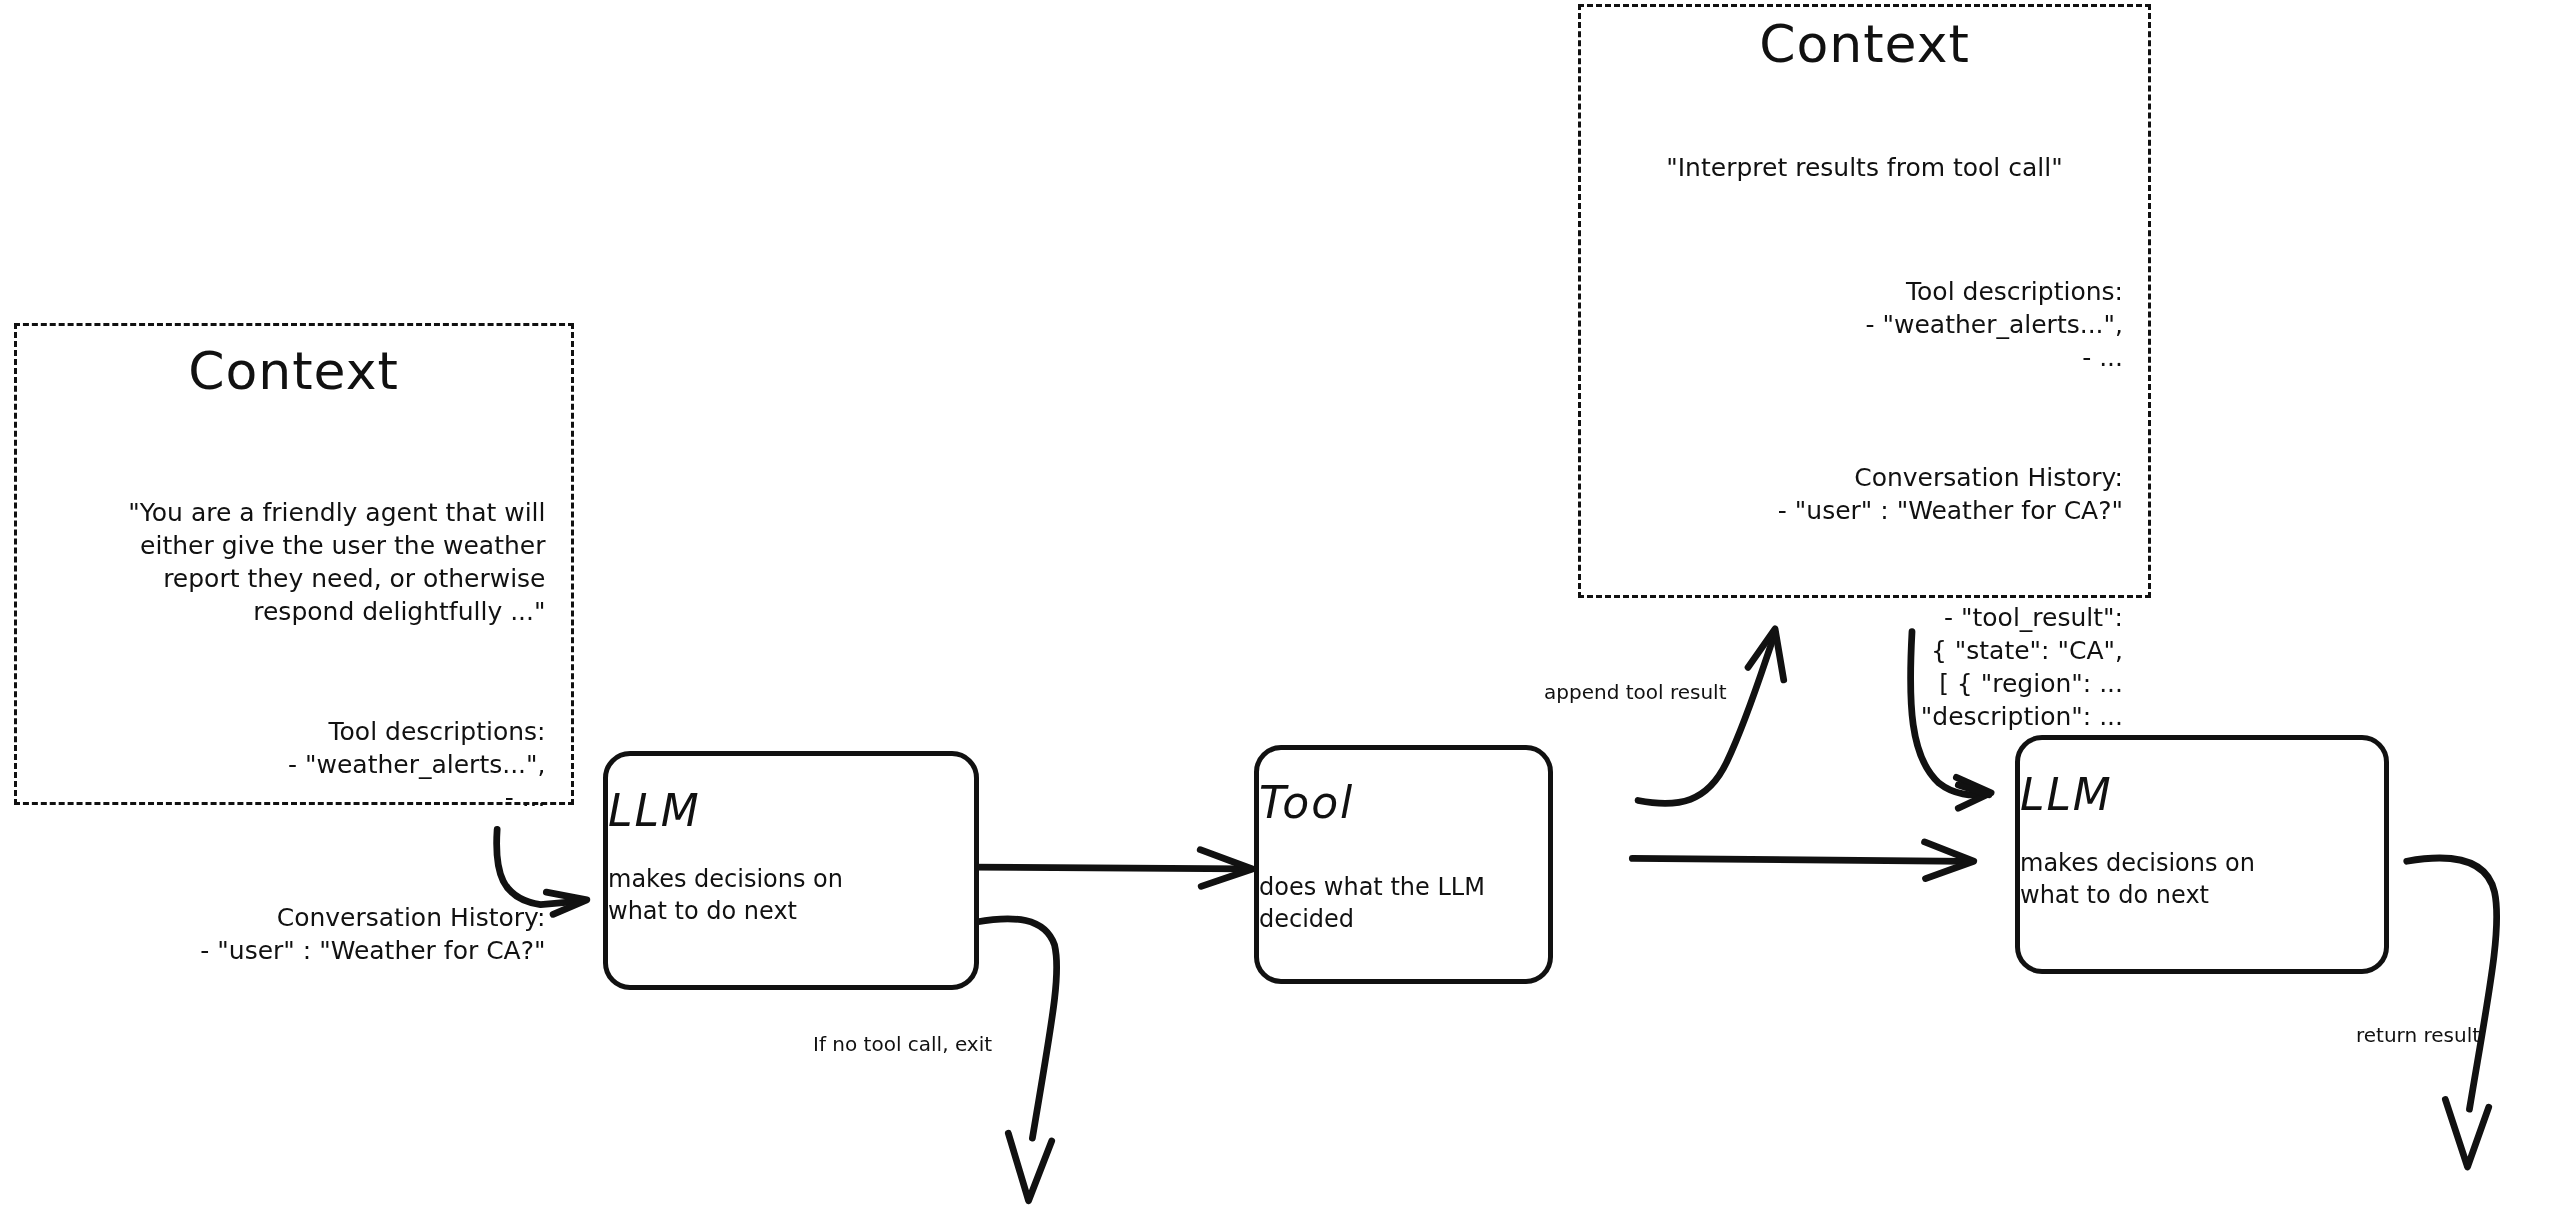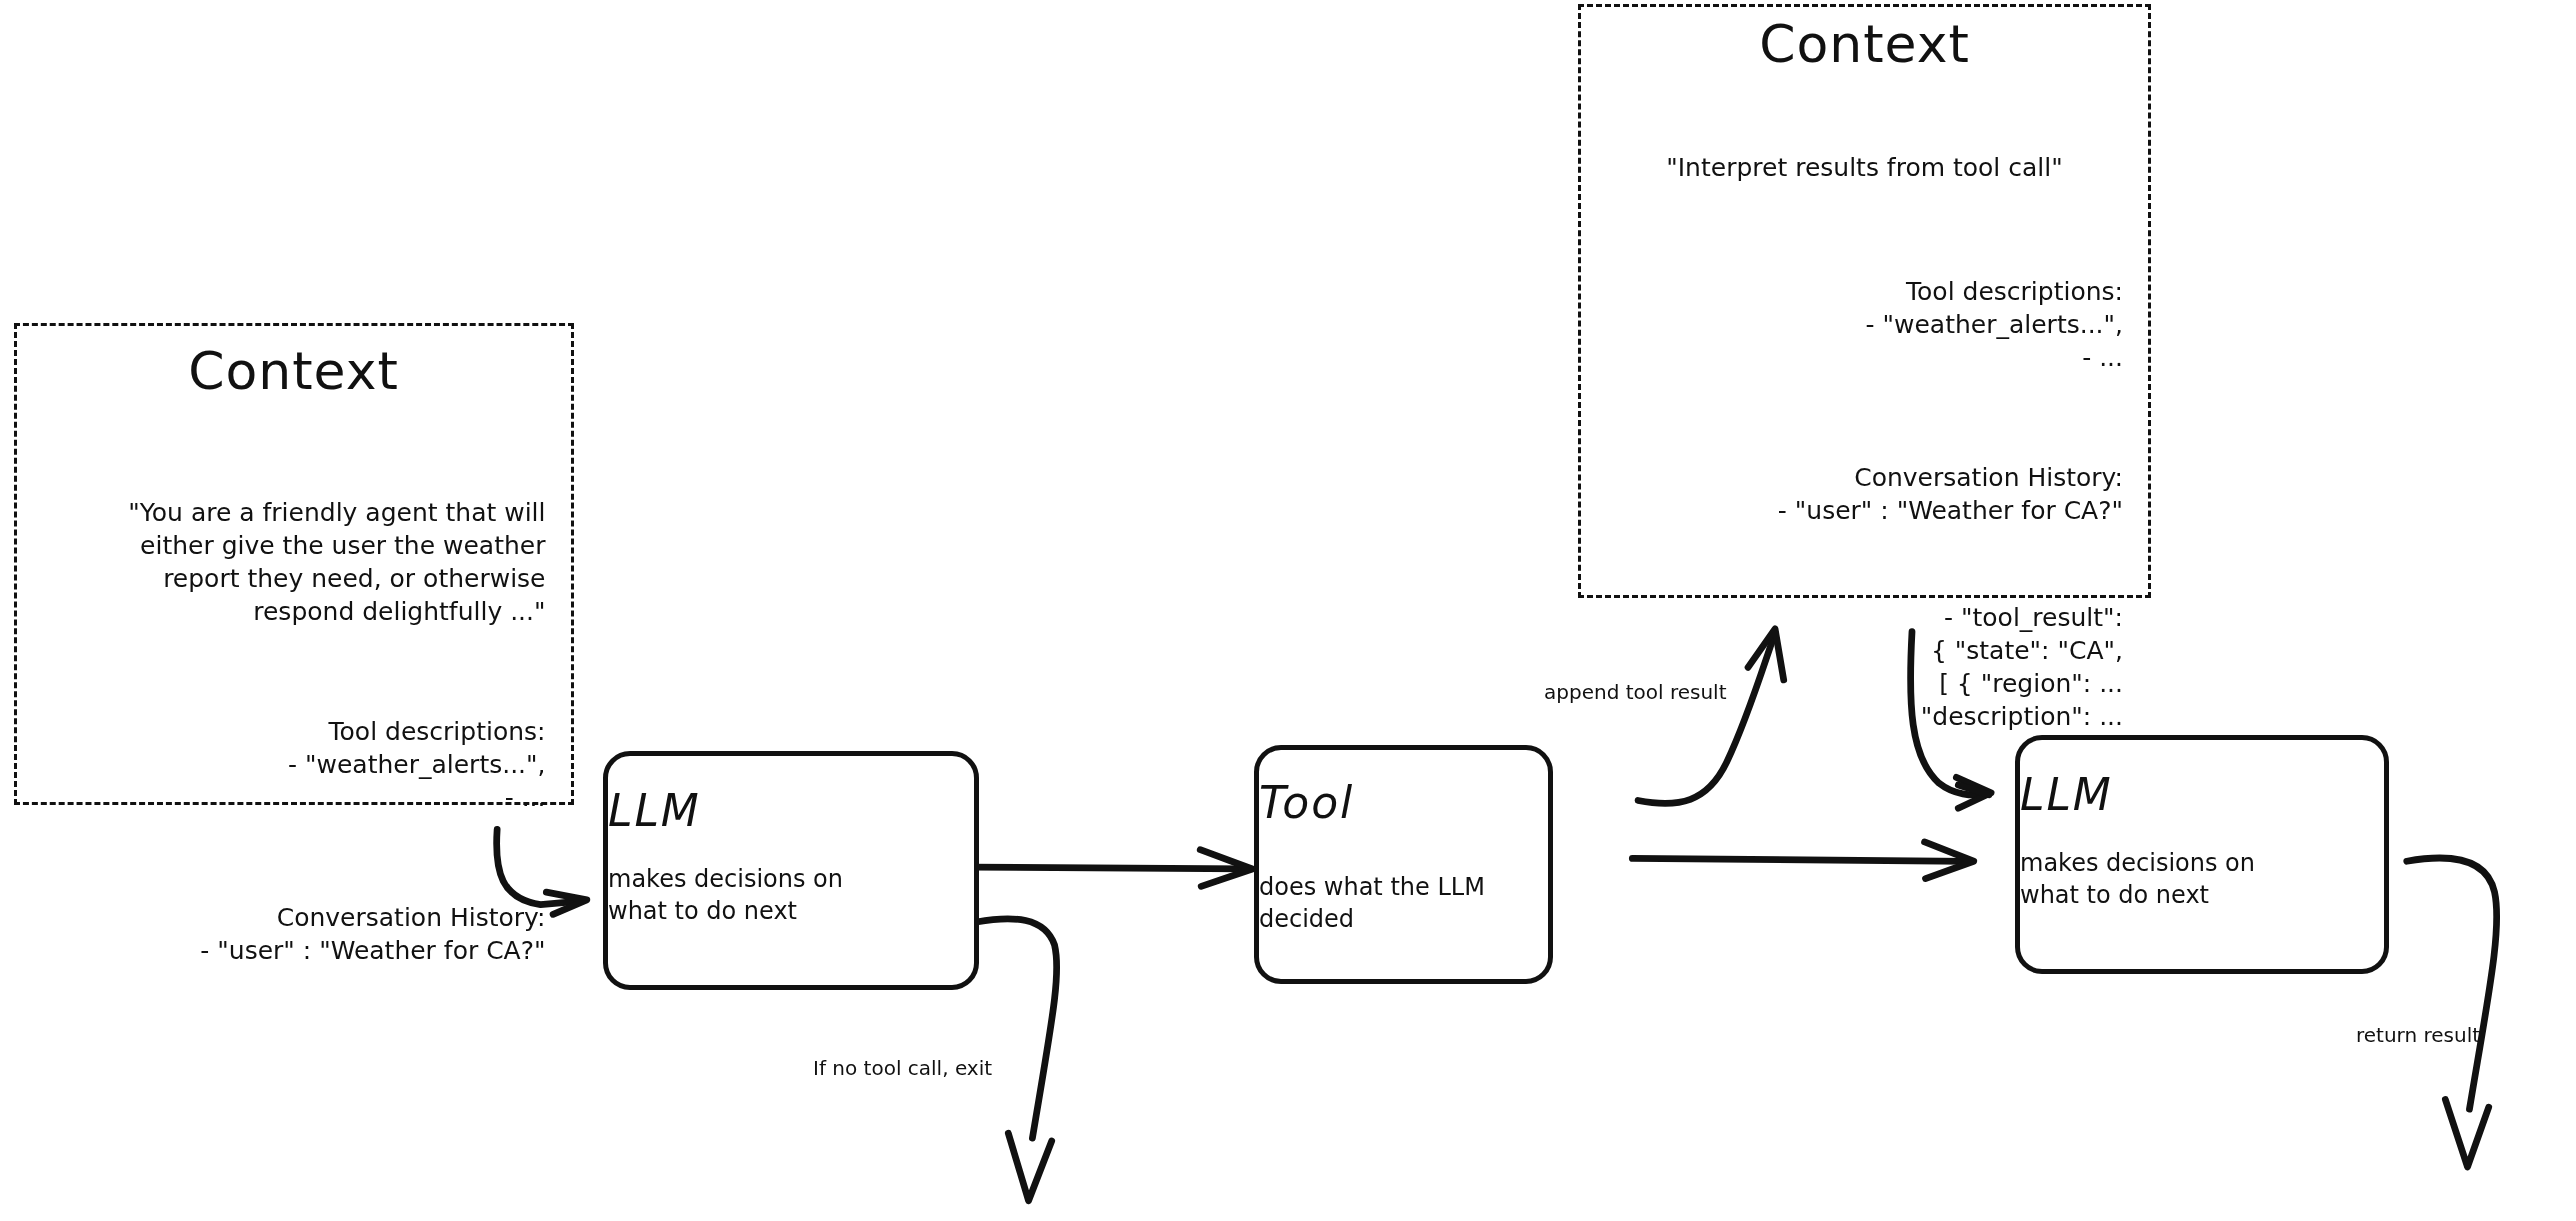--- a/index.html
+++ b/index.html
@@ -174,20 +174,20 @@
     <div class="node-sub" style="margin-top:43px;">does what the LLM
 decided</div>
   </div>
 
   <div class="node" style="left:2015px; top:735px; width:374px; height:239px; padding-top:29px;">
     <div class="node-title">LLM</div>
     <div class="node-sub" style="margin-top:27px;">makes decisions on
 what to do next</div>
   </div>
 
-  <div class="edge-label" style="left:813px; top:1056px;text-align:center;">If no tool call, exit</div>
+  <div class="edge-label" style="left:813px; top:1032px;text-align:center;">If no tool call, exit</div>
 
   <div class="edge-label" style="left:1544px; top:680px;">append tool result</div>
 
   <div class="edge-label" style="left:2320px; top:1023px;margin-left:36px;">return result</div>
 
 </div>
 
 
 </body></html>

